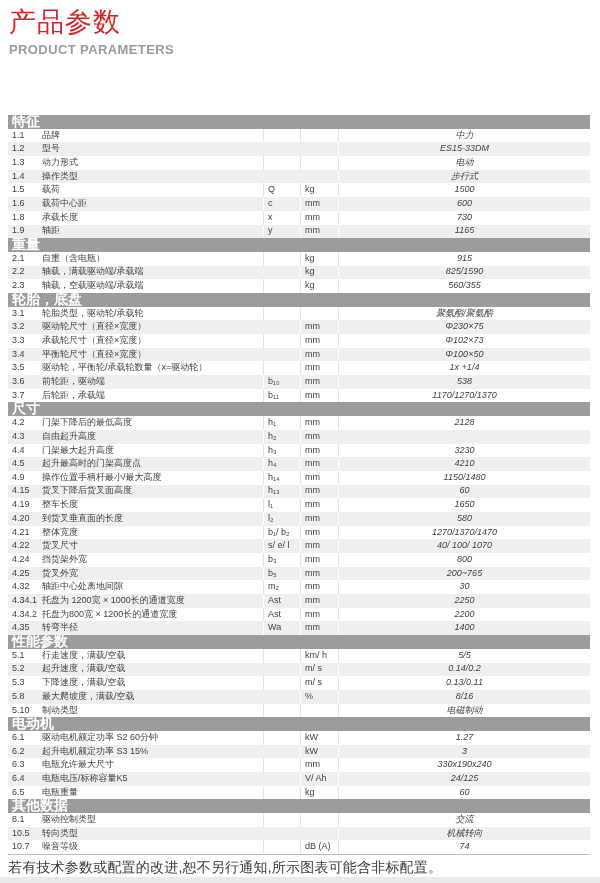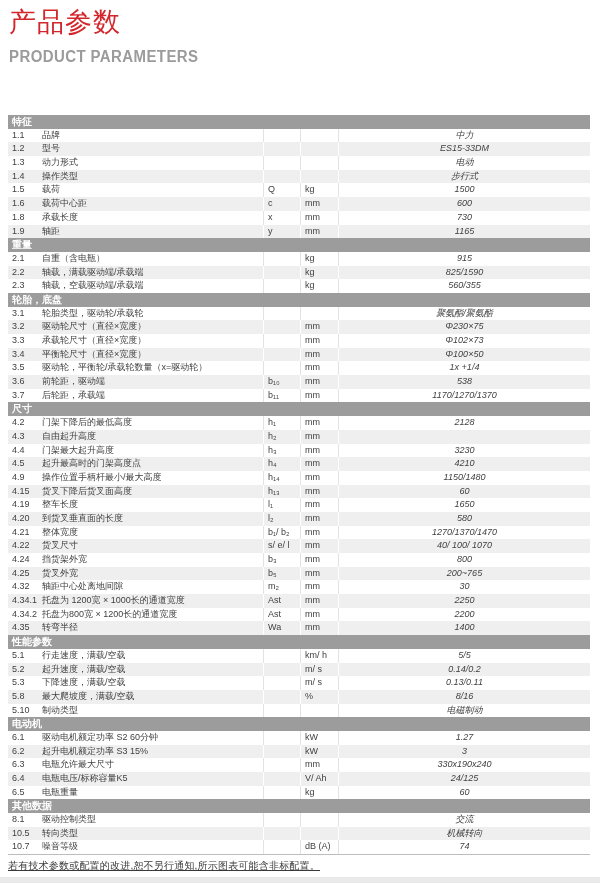--- a/index.html
+++ b/index.html
@@ -16,52 +16,52 @@
     position: relative;
     font-family: "Liberation Sans", "DejaVu Sans", sans-serif;
     overflow: hidden;
   }
   .page-header { position: absolute; top: 7px; left: 9px; }
   .page-title {
     font-size: 27px; font-weight: normal; color: var(--accent);
     letter-spacing: 1px; line-height: 30px;
   }
   .page-subtitle {
-    font-size: 15px; color: #9b9b9b; letter-spacing: 0.4px;
-    margin-top: 10px; font-weight: bold;
+    font-size: 13px; color: #9b9b9b; letter-spacing: 0.4px;
+    margin-top: 4px; font-weight: bold;
     transform: scaleY(1.05); transform-origin: left top;
   }
   .param-table {
     position: absolute; top: 115px; left: 8px; width: 582px;
     border-bottom: 1px solid #bdbdbd;
   }
   .section-header {
     height: 13.7px; line-height: 13.8px;
     background: var(--bar); color: #ffffff;
-    font-size: 10px; font-weight: bold;
+    font-size: 14px; font-weight: bold;
     padding-left: 4px;
     overflow: hidden;
   }
   .row {
     display: flex; height: 13.7px; line-height: 13.8px;
     font-size: 9px; color: var(--txt);
     background: #ffffff;
     overflow: hidden;
   }
-  .row.alt { background: var(--alt); }
+  .row.alt { background: var(--alt); align-items: flex-end; }
   .cell { overflow: hidden; white-space: nowrap; }
   .c-no    { width: 34px; padding-left: 4px; }
   .c-label { flex: 1; }
   .c-sym   { width: 37px; padding-left: 4px; border-left: 1px solid var(--sep-light); }
   .c-unit  { width: 38px; padding-left: 4px; border-left: 1px solid var(--sep-light); }
   .c-val   { width: 252px; text-align: center; border-left: 1px solid var(--sep-light); font-style: italic; }
   .row.alt .c-sym, .row.alt .c-unit, .row.alt .c-val { border-left-color: #ffffff; }
   .footer-note {
     position: absolute; top: 859px; left: 8px;
-    font-size: 10px; color: #3a3a3a; letter-spacing: 0.2px; text-decoration: underline;
+    font-size: 14px; color: #3a3a3a; letter-spacing: 0.2px;
   }
   .bottom-strip {
     position: absolute; top: 877px; left: 0; width: 600px; height: 6px;
     background: #eaeaea;
   }
 </style>
 </head>
 <body>
 
 <div class="page-header">

